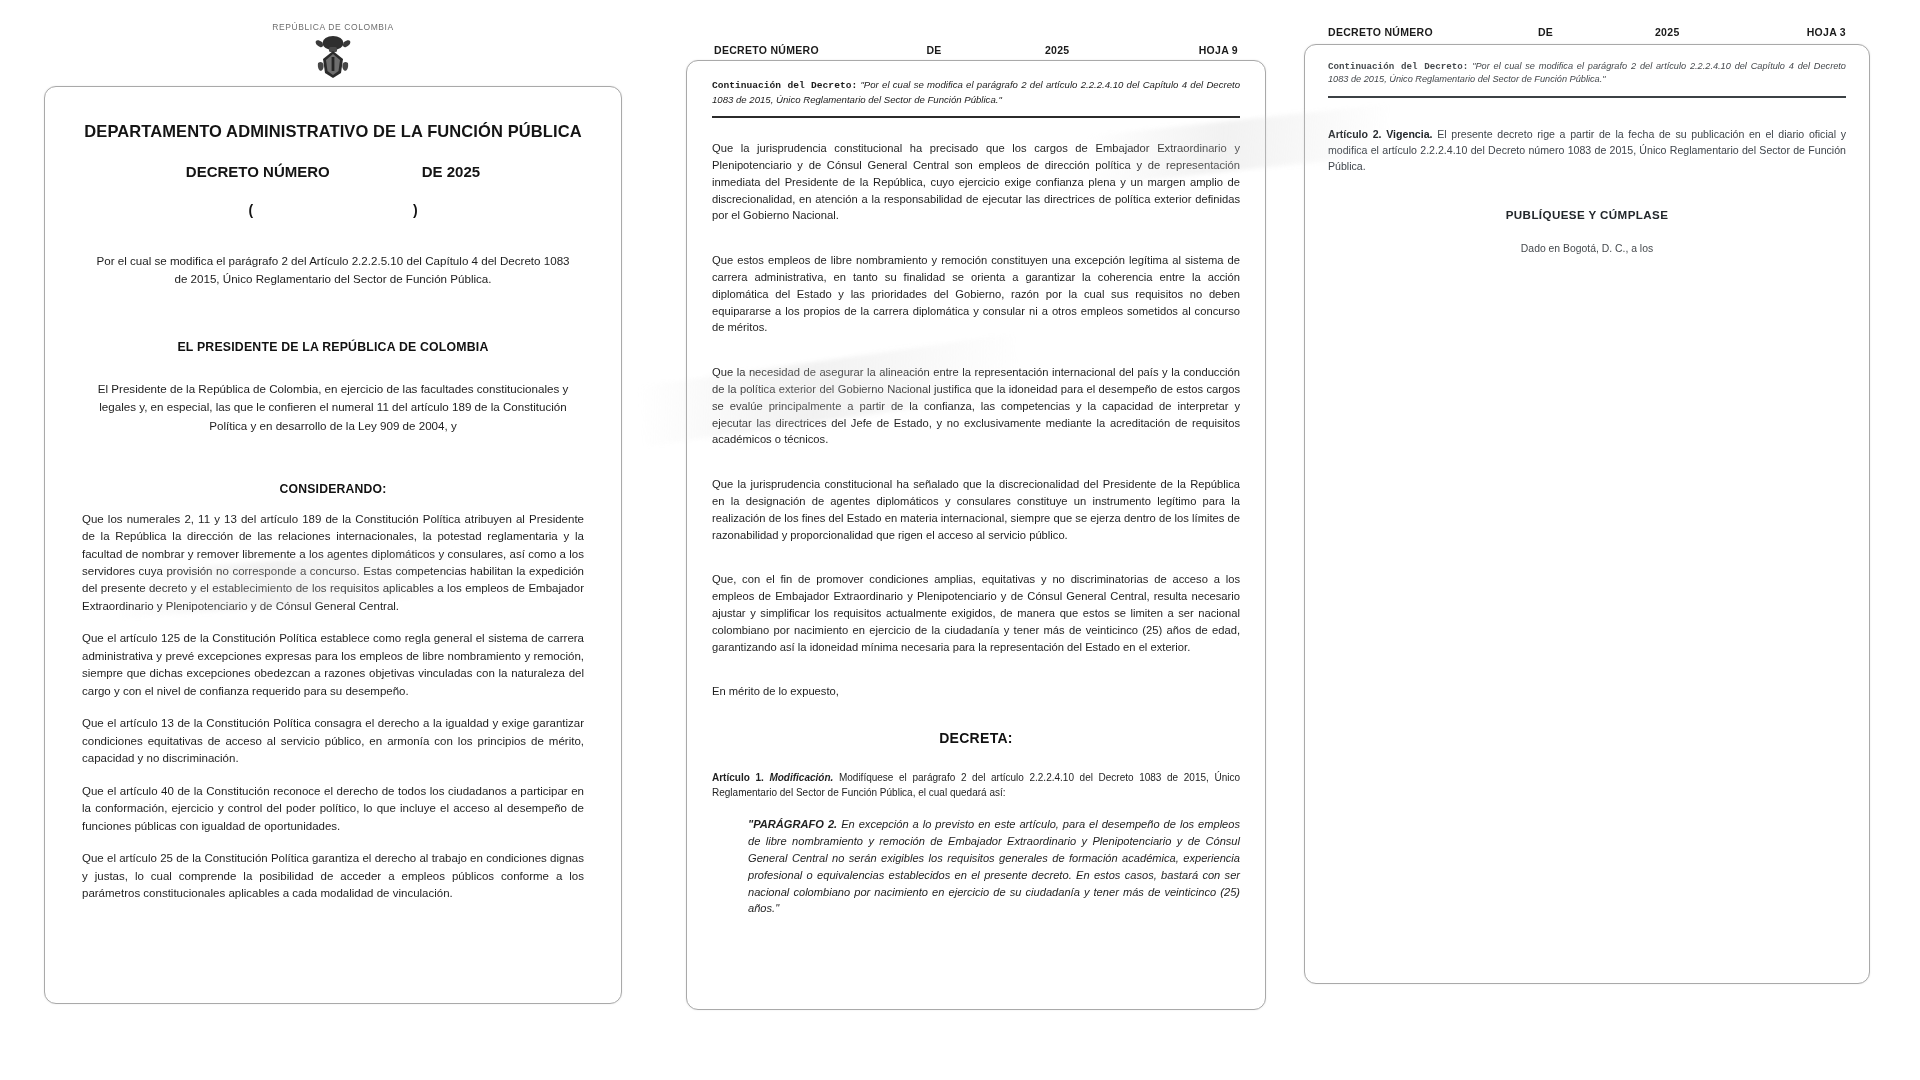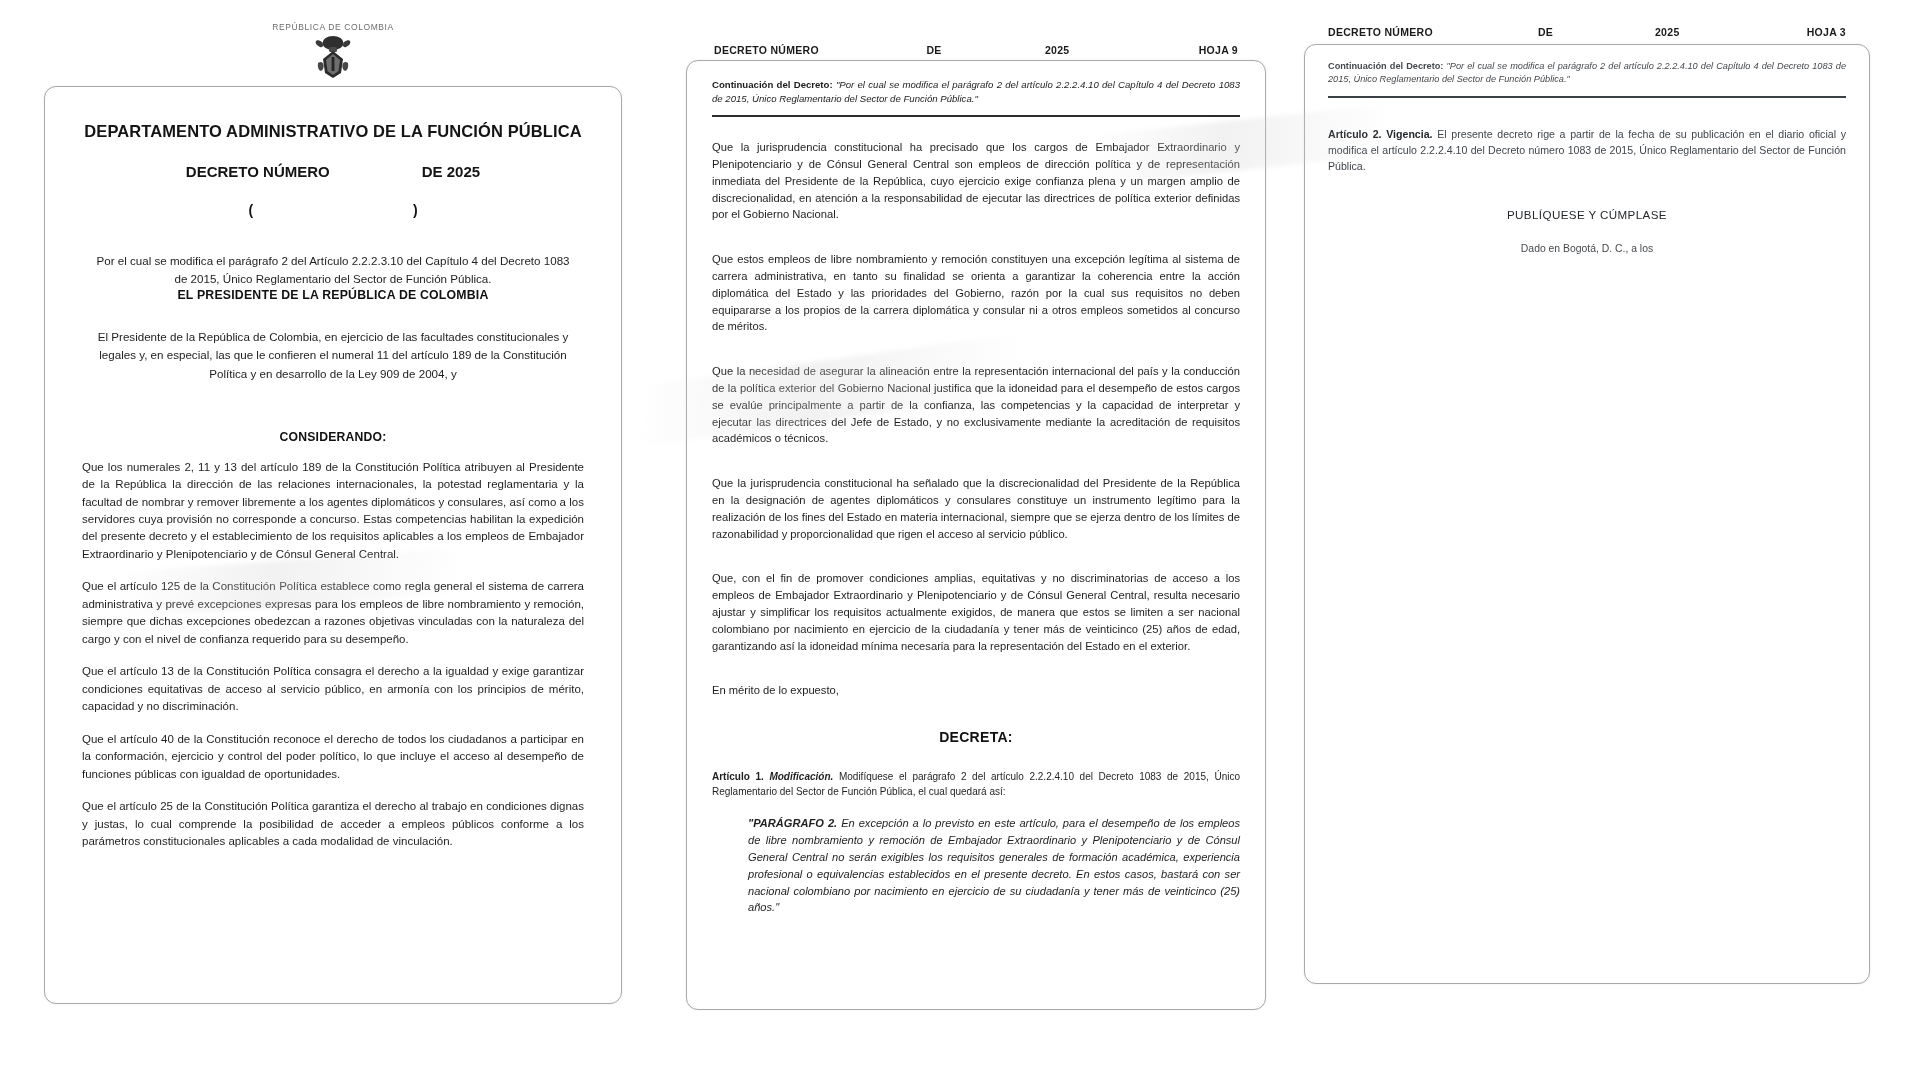--- a/index.html
+++ b/index.html
@@ -91,20 +91,21 @@
   }
   .p1-subject {
     margin-top: 34px;
     text-align: center;
     font-size: 11.6px;
     line-height: 1.55;
     color: #1d1d1d;
     padding: 0 14px;
   }
   .p1-presidente-head {
+    margin-top: 52px;
     text-align: center;
     font-size: 12.3px;
     font-weight: bold;
     color: #111;
     letter-spacing: .2px;
   }
   .p1-presidente-body {
     margin-top: 26px;
     text-align: center;
     font-size: 11.6px;
@@ -148,21 +149,21 @@
   .sheet-header .h-yr  { flex: 0 0 23%; text-align: center; }
   .sheet-header .h-pg  { flex: 1 1 auto; text-align: right; }
 
   .cont-line {
     font-size: 9.6px;
     line-height: 1.42;
     color: #1c1c1c;
     margin: 4px 0 0 0;
     text-align: justify;
   }
-  .cont-line b { font-weight: bold; font-style: normal; }
+  .cont-line b { font-weight: bold; font-style: normal; font-family: Liberation Mono, monospace; }
   .cont-line i { font-style: italic; }
 
   .rule {
     height: 0;
     border-top: 2px solid #2b2b2b;
     margin: 9px 0 0 0;
   }
   #page2 .rule { margin-top: 10px; }
   #page3 .rule { margin-top: 10px; }
 
@@ -206,21 +207,21 @@
     text-align: justify;
     font-size: 10.6px;
     line-height: 1.52;
     color: #3f454b;
   }
   .p3-art2 b { font-weight: bold; color: #23272b; }
   .p3-publiquese {
     margin-top: 34px;
     text-align: center;
     font-size: 11.6px;
-    font-weight: normal;
+    font-weight: bold;
     color: #23272b;
     letter-spacing: .4px;
   }
   .p3-dado {
     margin-top: 22px;
     text-align: center;
     font-size: 10.4px;
     color: #45494d;
   }
 
@@ -256,21 +257,21 @@
     <div class="page-inner">
       <div class="p1-title">DEPARTAMENTO ADMINISTRATIVO DE LA FUNCIÓN PÚBLICA</div>
 
       <div class="p1-decreto-row">
         <span>DECRETO NÚMERO</span>
         <span>DE 2025</span>
       </div>
 
       <div class="p1-parens">( )</div>
 
-      <div class="p1-subject">Por el cual se modifica el parágrafo 2 del Artículo 2.2.2.3.10 del Capítulo 4 del Decreto 1083 de 2015, Único Reglamentario del Sector de Función Pública.</div>
+      <div class="p1-subject">Por el cual se modifica el parágrafo 2 del Artículo 2.2.2.5.10 del Capítulo 4 del Decreto 1083 de 2015, Único Reglamentario del Sector de Función Pública.</div>
 
       <div class="p1-presidente-head">EL PRESIDENTE DE LA REPÚBLICA DE COLOMBIA</div>
       <div class="p1-presidente-body">El Presidente de la República de Colombia, en ejercicio de las facultades constitucionales y legales y, en especial, las que le confieren el numeral 11 del artículo 189 de la Constitución Política y en desarrollo de la Ley 909 de 2004, y</div>
 
       <div class="p1-considerando">CONSIDERANDO:</div>
 
       <div class="body-para">Que los numerales 2, 11 y 13 del artículo 189 de la Constitución Política atribuyen al Presidente de la República la dirección de las relaciones internacionales, la potestad reglamentaria y la facultad de nombrar y remover libremente a los agentes diplomáticos y consulares, así como a los servidores cuya provisión no corresponde a concurso. Estas competencias habilitan la expedición del presente decreto y el establecimiento de los requisitos aplicables a los empleos de Embajador Extraordinario y Plenipotenciario y de Cónsul General Central.</div>
       <div class="body-para">Que el artículo 125 de la Constitución Política establece como regla general el sistema de carrera administrativa y prevé excepciones expresas para los empleos de libre nombramiento y remoción, siempre que dichas excepciones obedezcan a razones objetivas vinculadas con la naturaleza del cargo y con el nivel de confianza requerido para su desempeño.</div>
       <div class="body-para">Que el artículo 13 de la Constitución Política consagra el derecho a la igualdad y exige garantizar condiciones equitativas de acceso al servicio público, en armonía con los principios de mérito, capacidad y no discriminación.</div>
       <div class="body-para">Que el artículo 40 de la Constitución reconoce el derecho de todos los ciudadanos a participar en la conformación, ejercicio y control del poder político, lo que incluye el acceso al desempeño de funciones públicas con igualdad de oportunidades.</div>

